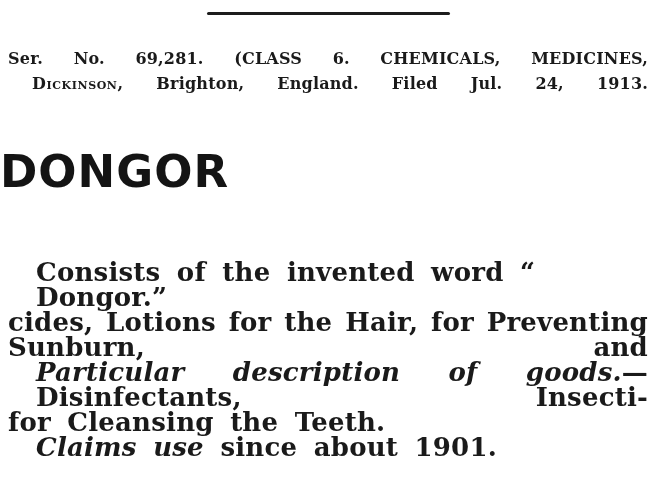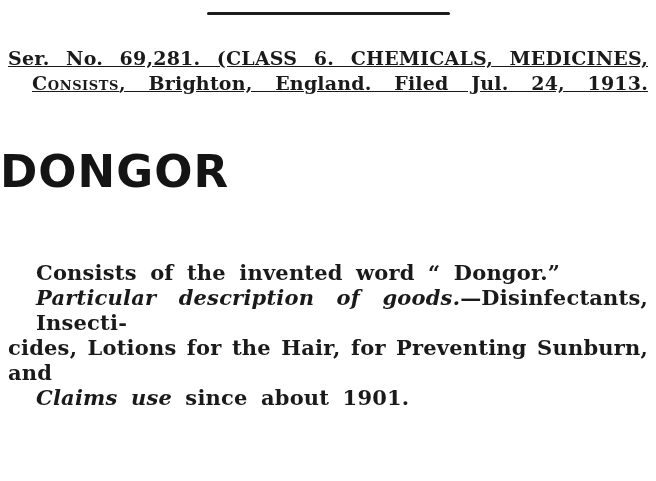--- a/index.html
+++ b/index.html
@@ -23,24 +23,23 @@
     background: #1c1c1c;
     margin-left: auto;
     margin-right: auto;
     border-radius: 2px;
   }
   .rule-top { margin-top: 12px; }
 
   .header {
     margin-top: 31px;
     padding: 0 8px;
-    font-size: 19px;
+    font-size: 16px;
     line-height: 25px;
     letter-spacing: 0.2px;
-    text-decoration: underline;
   }
   .h-line { word-spacing: 0.12em; }
   .h-line.ind { padding-left: 24px; }
 
   .jl {
     text-align: justify;
     text-align-last: justify;
     -moz-text-align-last: justify;
   }
 
@@ -57,48 +56,49 @@
     font-size: 45px;
     line-height: 48px;
     letter-spacing: 1px;
     text-align: left;
     color: #141414;
   }
 
   .body-block {
     margin-top: 64px;
     padding: 0 8px;
-    font-size: 21px;
+    font-size: 26px;
     line-height: 25px;
     letter-spacing: 0.2px;
   }
   .b-line { word-spacing: 0.12em; }
   .b-line.plain { word-spacing: 0.28em; }
   .b-line.indent { padding-left: 28px; }
 </style>
 </head>
 <body>
 
 <div class="page">
 
   <div class="rule rule-top"></div>
 
   <div class="header">
     <div class="h-line jl">Ser. No. 69,281. (CLASS 6. CHEMICALS, MEDICINES,</div>
     <div class="h-line jl ind">
-      <span class="sc">Consists</span><span>, Brighton, England. Filed Jul. 24, 1913.</span>
+      <span class="sc">Dickinson</span><span>, Brighton, England. Filed Jul. 24, 1913.</span>
     </div>
   </div>
 
   <div class="mark">DONGOR</div>
 
   <div class="body-block">
     <div class="b-line plain indent">Consists of the invented word “ Dongor.”</div>
+    <div class="b-line jl">cides, Lotions for the Hair, for Preventing Sunburn, and</div>
     <div class="b-line jl indent">
       <span class="it">Particular description of goods.</span><span>—Disinfectants, Insecti-</span>
     </div>
-    <div class="b-line jl">cides, Lotions for the Hair, for Preventing Sunburn, and</div>
+    <div class="b-line plain">for Cleansing the Teeth.</div>
     <div class="b-line plain indent">
       <span class="it">Claims use</span><span> since about 1901.</span>
     </div>
   </div>
 
 </div>
 
 </body></html>

